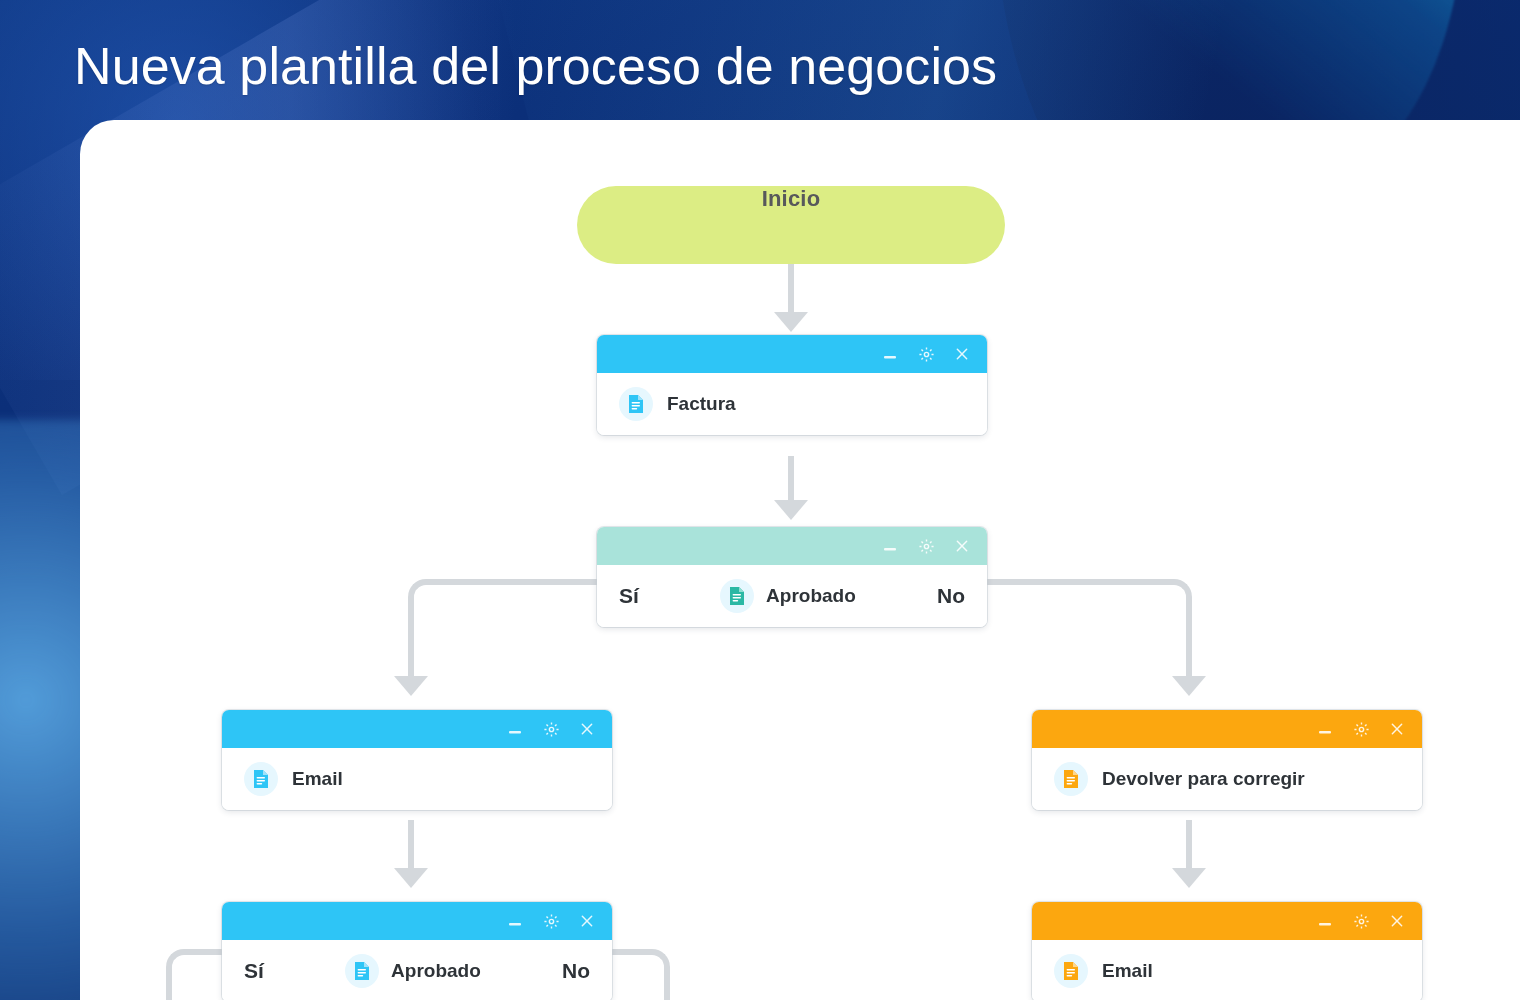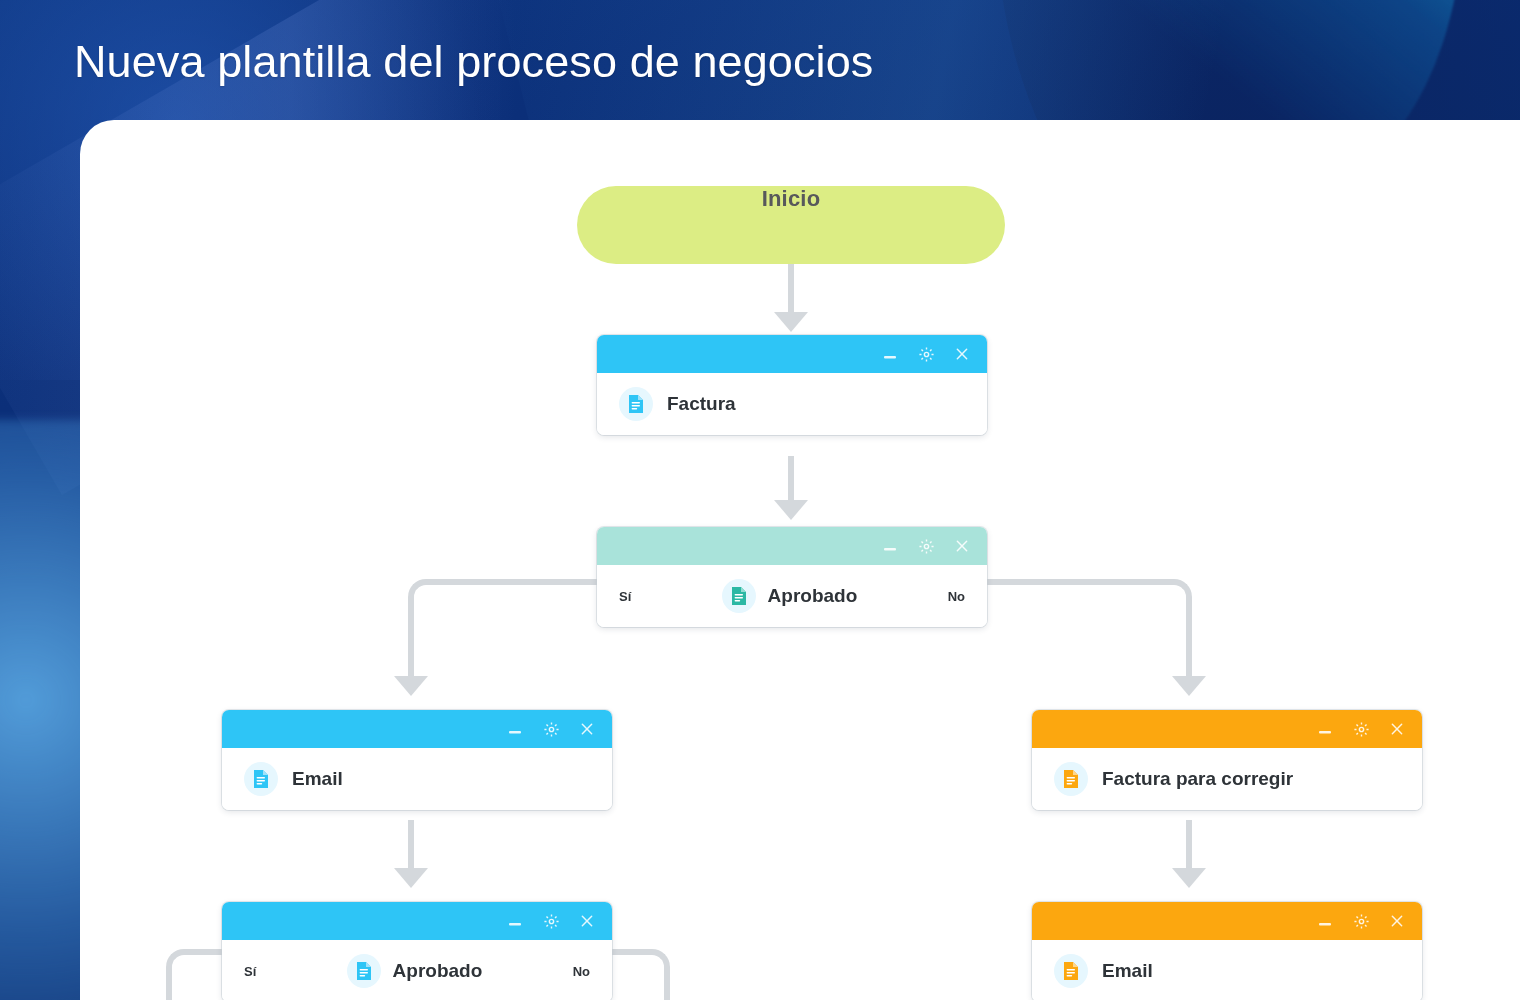--- a/index.html
+++ b/index.html
@@ -64,21 +64,21 @@
     width: 700px; height: 300px;
     background: linear-gradient(120deg, rgba(120,150,230,0) 0%, rgba(130,160,235,0.18) 50%, rgba(120,150,230,0) 80%);
     transform: rotate(-30deg);
   }
 
   
   .title {
     position: absolute;
     left: 74px; top: 36px;
     color: #ffffff;
-    font-size: 45px;
+    font-size: 52px;
     font-weight: 400;
     letter-spacing: 0.1px;
     white-space: nowrap;
     text-shadow: 0 1px 2px rgba(0,0,0,0.18);
   }
 
   
   .panel {
     position: absolute;
     left: 80px; top: 120px;
@@ -170,21 +170,21 @@
   }
   .doc-badge svg { display: block; }
 
   .node-title {
     font-size: 19px;
     font-weight: 700;
     color: #2e3338;
     white-space: nowrap;
   }
   .branch-label {
-    font-size: 13px;
+    font-size: 21px;
     font-weight: 700;
     color: #2e3338;
     white-space: nowrap;
   }
   .center-group {
     display: flex;
     align-items: center;
     gap: 12px;
   }
 
@@ -392,21 +392,21 @@
           <svg width="18" height="20" viewBox="0 0 18 20">
             <path d="M2 1h9l5 5v13H2z" fill="#fca70f"></path>
             <path d="M11 1l5 5h-5z" fill="#ffd68a"></path>
             <g fill="#ffffff">
               <rect x="4.6" y="8" width="8.4" height="1.5" rx="0.7"></rect>
               <rect x="4.6" y="11" width="8.4" height="1.5" rx="0.7"></rect>
               <rect x="4.6" y="14" width="5.6" height="1.5" rx="0.7"></rect>
             </g>
           </svg>
         </span>
-        <span class="node-title">Factura para corregir</span>
+        <span class="node-title">Devolver para corregir</span>
       </div>
     </div>
 
     <div class="node" style="left:142px; top:782px; width:390px;">
       <div class="node-header blue">
         <span class="win-btn">
           <svg width="16" height="16" viewBox="0 0 16 16">
               <rect x="2" y="10" width="12" height="2.4" rx="1" fill="currentColor"></rect>
             </svg>
         </span>

